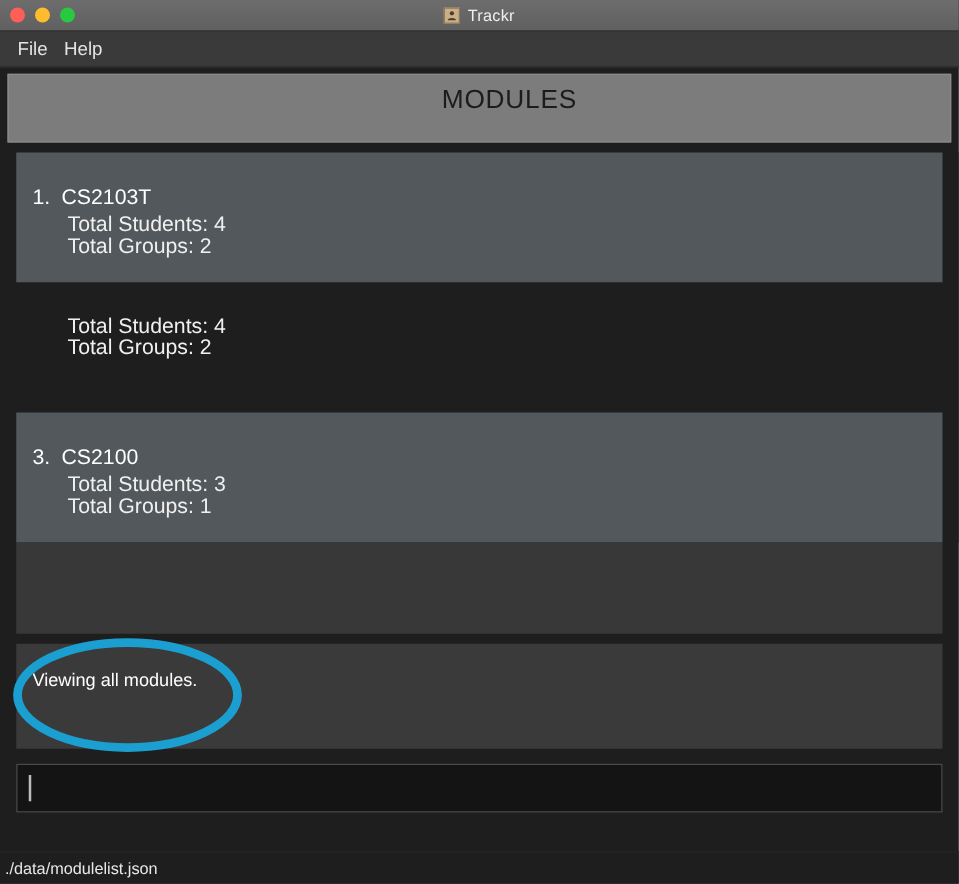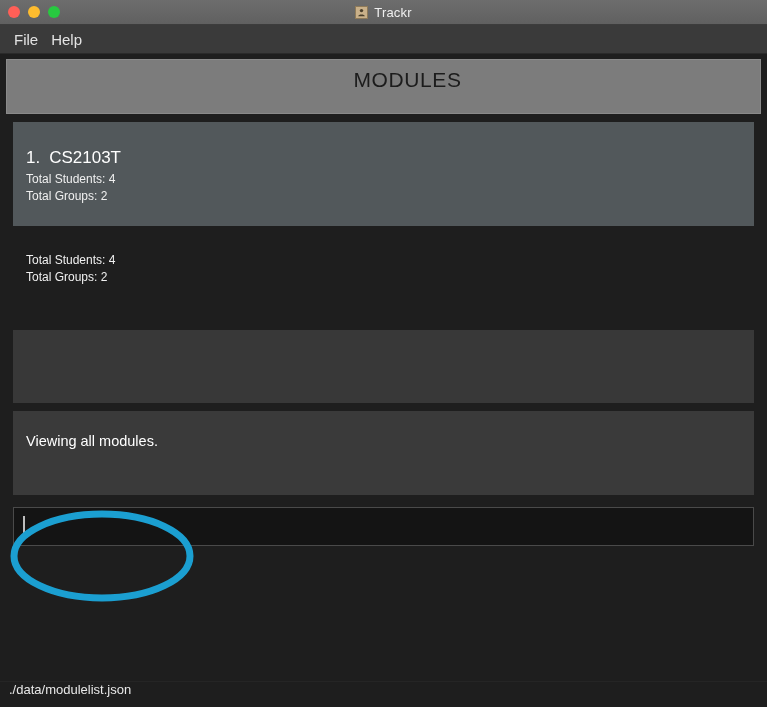--- a/index.html
+++ b/index.html
@@ -135,24 +135,25 @@
     background: #1e1e1e;
   }
   .module-title {
     font-size: 17px;
     color: #ffffff;
     margin-bottom: 3px;
     font-family: "Liberation Sans", sans-serif;
   }
   .module-title .mod-index { margin-right: 9px; }
   .module-line {
-    font-size: 12px;
+    font-size: 17px;
     color: #f0f0f0;
     line-height: 17px;
     font-family: "Liberation Sans", sans-serif;
+    margin-left: 28px;
   }
 
   
   #list-filler {
     margin: 0 13px 0 13px;
     height: 73px;
     background: #383838;
     box-sizing: border-box;
   }
 
@@ -196,22 +197,22 @@
 
   
   #status-bar {
     position: absolute;
     left: 0;
     right: 0;
     bottom: 0;
     height: 26px;
     background: #1e1e1e;
     display: flex;
-    align-items: flex-start;
-    padding-left: 9px;
+    align-items: center;
+    padding-left: 4px;
     box-sizing: border-box;
     border-top: 1px solid #252525;
   }
   #status-path {
     font-size: 13px;
     color: #e8e8e8;
     font-family: "Liberation Sans", sans-serif;
   }
 
   
@@ -263,20 +264,27 @@
       </div>
       <div class="module-line">Total Students: 4</div>
       <div class="module-line">Total Groups: 2</div>
     </div>
 
     <div class="module-card plain">
       <div class="module-line">Total Students: 4</div>
       <div class="module-line">Total Groups: 2</div>
     </div>
 
+    <div class="module-card alt">
+      <div class="module-title">
+        <span class="mod-index">3.</span><span>CS2100</span>
+      </div>
+      <div class="module-line">Total Students: 3</div>
+      <div class="module-line">Total Groups: 1</div>
+    </div>
 
   </div>
 
   <div id="list-filler"></div>
 
   <div id="result-panel">
     <div id="result-text">Viewing all modules.</div>
   </div>
 
   <div id="command-input">

